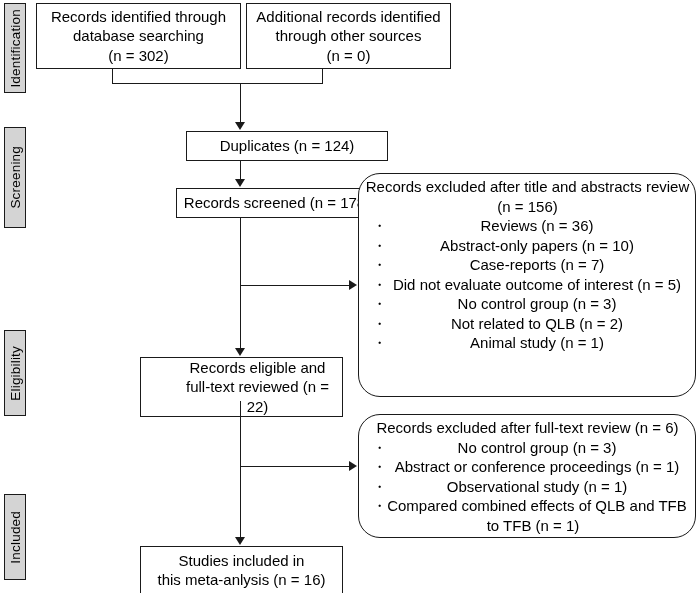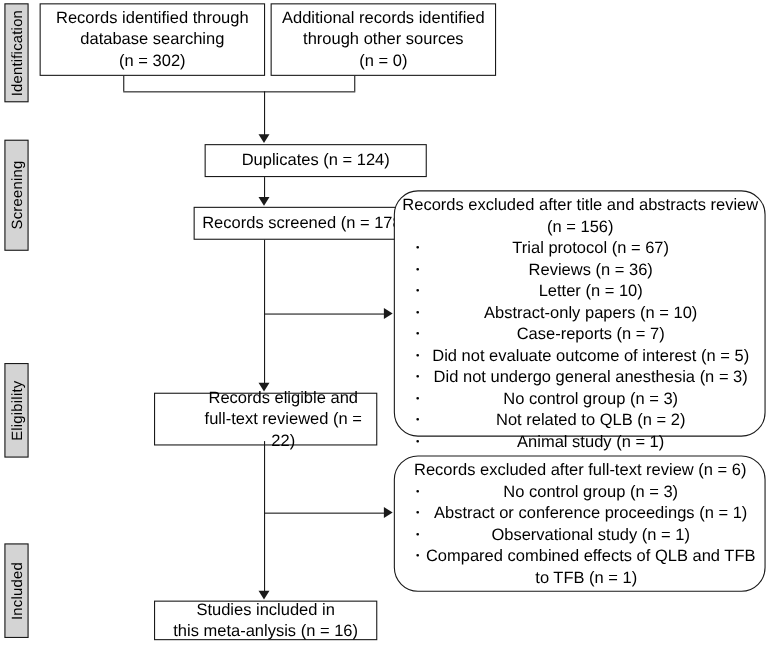--- a/index.html
+++ b/index.html
@@ -165,34 +165,31 @@
   <div class="vline" style="left:240px; top:218px; height:131px;"></div>
   <div class="arrow-down" style="left:235px; top:348px;"></div>
 
   <div class="hline" style="left:240px; top:285px; width:110px;"></div>
   <div class="arrow-right" style="left:349px; top:280px;"></div>
 
   <div class="box left-align" style="left:358px; top:173px; width:338px; height:224px;">
     <span class="hdr">Records excluded after title and abstracts review
 (n = 156)</span>
     <ul>
-      <li>Trial protocol (n = 67)</li>
       <li>Reviews (n = 36)</li>
-      <li>Letter (n = 10)</li>
       <li>Abstract-only papers (n = 10)</li>
       <li>Case-reports (n = 7)</li>
       <li>Did not evaluate outcome of interest (n = 5)</li>
-      <li>Did not undergo general anesthesia (n = 3)</li>
       <li>No control group (n = 3)</li>
       <li>Not related to QLB (n = 2)</li>
       <li>Animal study (n = 1)</li>
     </ul>
   </div>
 
-  <div class="box" style="left:140px; top:357px; width:203px; height:48px;padding-left:36px;">
+  <div class="box" style="left:140px; top:357px; width:203px; height:60px;padding-left:36px;">
     <span class="hdr">Records eligible and
 full-text reviewed (n = 22)</span>
   </div>
 
   <div class="vline" style="left:240px; top:401px; height:137px;"></div>
   <div class="arrow-down" style="left:235px; top:537px;"></div>
 
   <div class="hline" style="left:240px; top:466px; width:110px;"></div>
   <div class="arrow-right" style="left:349px; top:461px;"></div>
 
@@ -200,18 +197,18 @@
     <span class="hdr">Records excluded after full-text review (n = 6)</span>
     <ul>
       <li>No control group (n = 3)</li>
       <li>Abstract or conference proceedings (n = 1)</li>
       <li>Observational study (n = 1)</li>
       <li>Compared combined effects of QLB and TFB</li>
     </ul>
     <span class="cont">to TFB (n = 1)</span>
   </div>
 
-  <div class="box" style="left:140px; top:546px; width:203px; height:36px;">
+  <div class="box" style="left:140px; top:546px; width:203px; height:48px;">
     <span class="hdr">Studies included in
 this meta-anlysis (n = 16)</span>
   </div>
 
 </div>
 
 </body></html>

